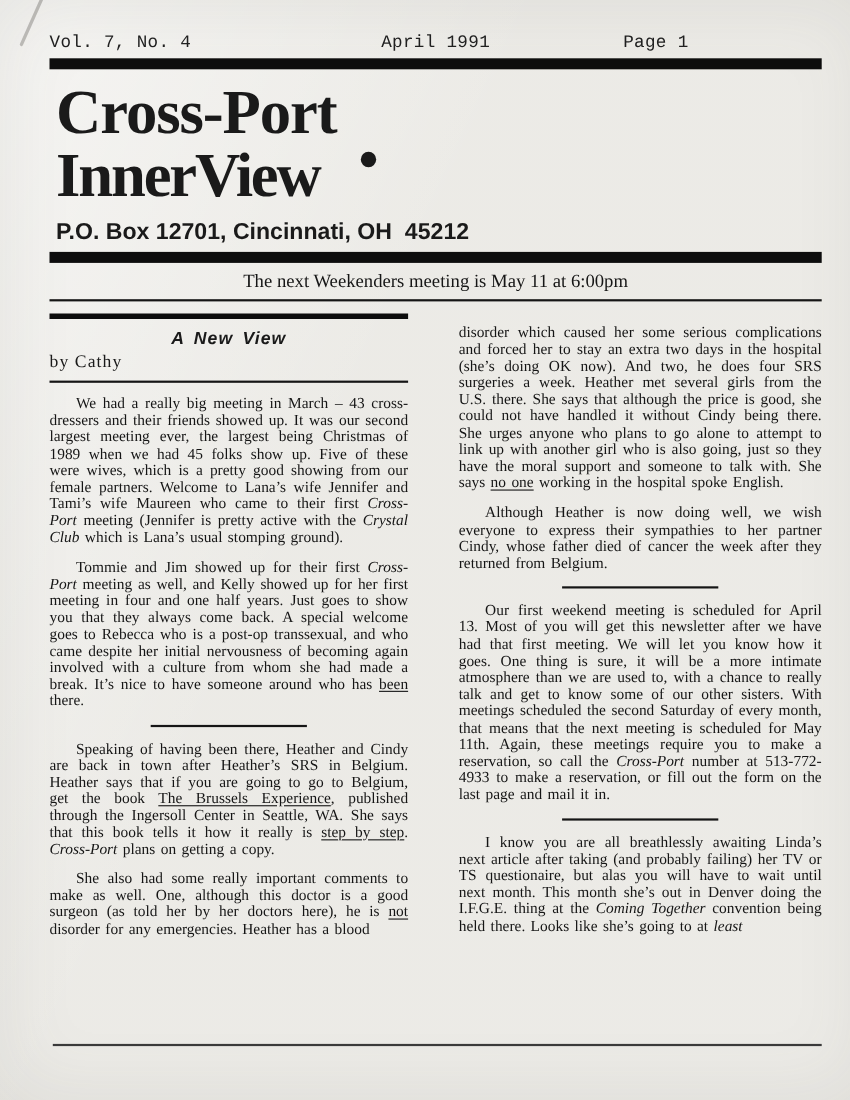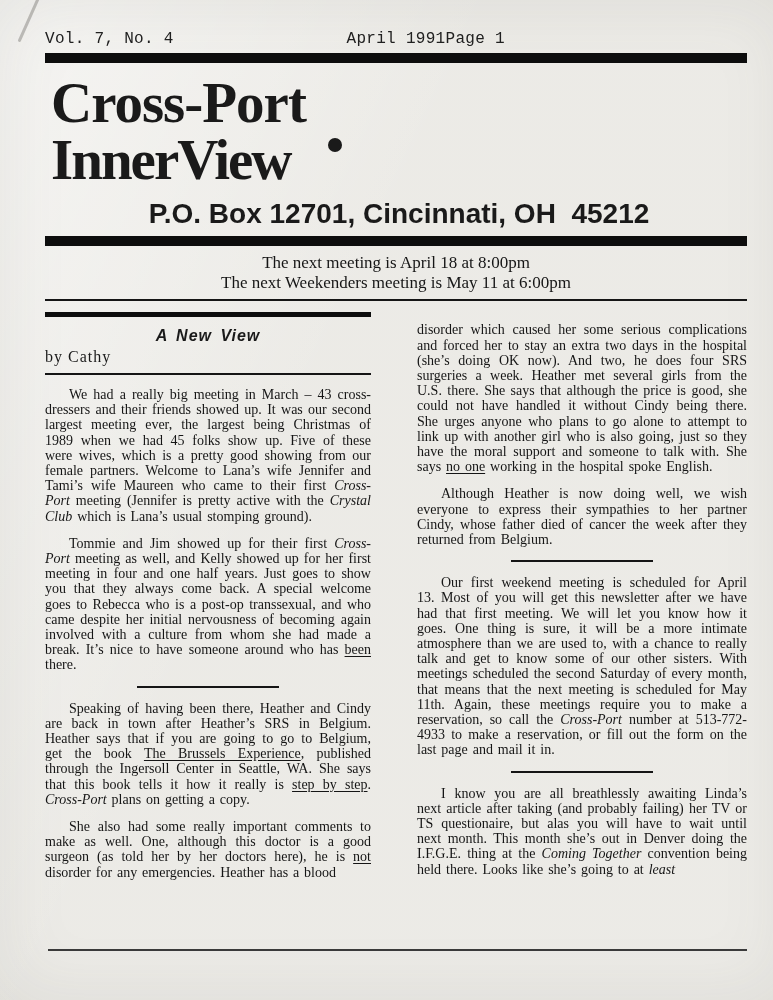--- a/index.html
+++ b/index.html
@@ -26,41 +26,41 @@
     background:rgba(90,85,80,.35);transform:rotate(24deg);border-radius:2px;
   }
   .content{position:absolute;left:45px;top:30px;width:702px;}
   
   .issue-header{
     display:grid;grid-template-columns:1fr auto 1fr;align-items:end;
     font-family:"Liberation Mono","DejaVu Sans Mono",monospace;
     font-size:16px;letter-spacing:.3px;color:#202020;
   }
   .issue-header .hc{text-align:center;}
-  .issue-header .hr{text-align:left;}
+  .issue-header .hr{text-align:center;}
   .bar{height:10px;background:var(--rule);margin-top:5px;}
   
   .masthead{padding-left:6px;}
   .mast1{
     font-family:"Liberation Serif",serif;font-weight:bold;
     font-size:57px;line-height:.95;letter-spacing:-1px;margin-top:13px;
   }
   .mast2{
     position:relative;
     font-family:"Liberation Serif",serif;font-weight:bold;
     font-size:57px;line-height:.95;letter-spacing:-2px;margin-top:3px;
   }
   .vdot{
     position:absolute;left:277px;top:5px;width:14px;height:14px;border-radius:50%;
     background:var(--ink);
   }
   .address{
-    text-align:center;
+    text-align:left;
     font-family:"Liberation Sans",sans-serif;font-weight:bold;
-    font-size:28px;line-height:1;margin-top:13px;letter-spacing:0;
+    font-size:21px;line-height:1;margin-top:13px;letter-spacing:0;
   }
   .bar2{height:10px;background:var(--rule);margin-top:8px;}
   .notice{
     text-align:center;font-size:17px;line-height:1.18;margin-top:7px;color:#161616;
   }
   .thinrule{height:2px;background:#151515;margin-top:6px;}
   
   .columns{display:flex;gap:46px;margin-top:9px;}
   .colL{width:326px;flex:0 0 auto;}
   .colR{flex:1 1 auto;}
@@ -100,21 +100,20 @@
       <div class="mast1">Cross-Port</div>
       <div class="mast2">
         <span>InnerView</span>
         <span class="vdot"></span>
       </div>
       <div class="address">P.O. Box 12701, Cincinnati, OH&nbsp; 45212</div>
     </div>
     <div class="bar bar2"></div>
 
     <div class="notice">
-      <div>The next meeting is April 18 at 8:00pm</div>
       <div>The next Weekenders meeting is May 11 at 6:00pm</div>
     </div>
     <div class="thinrule"></div>
 
     <div class="columns">
       <div class="colL">
         <div class="heavyrule"></div>
         <div class="atitle">A New View</div>
         <div class="byline">by Cathy</div>
         <div class="titlerule"></div>

